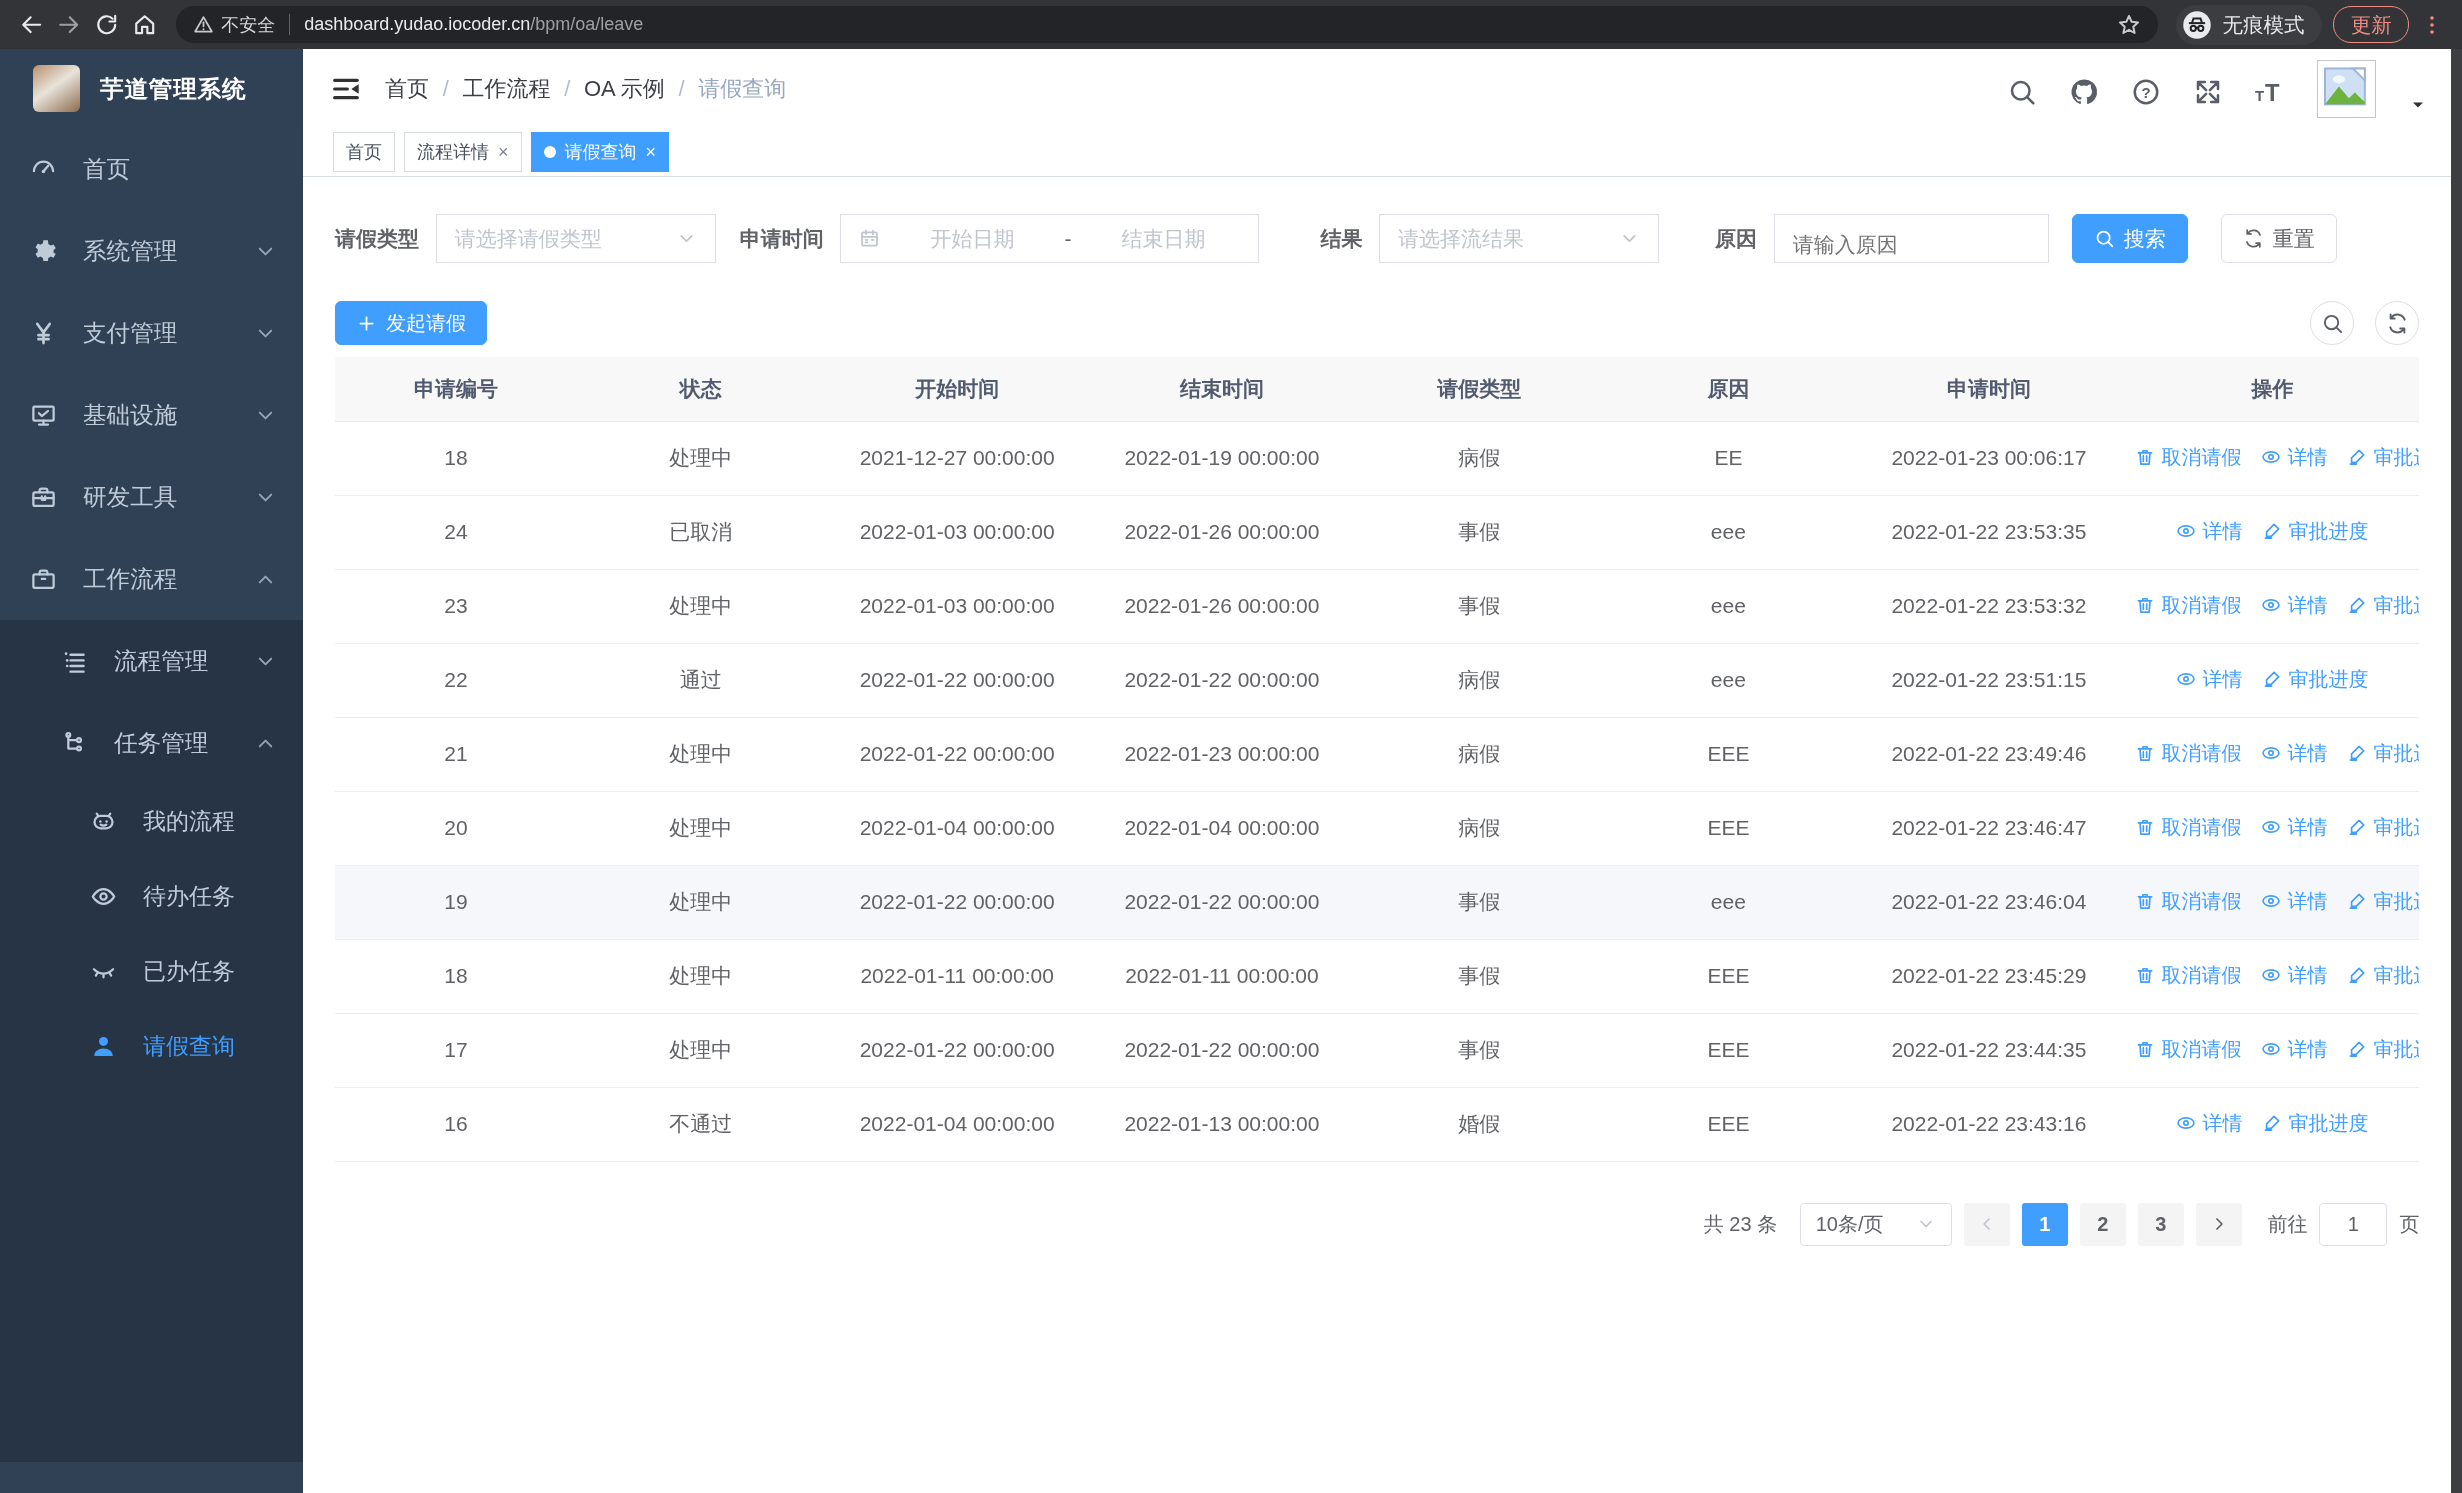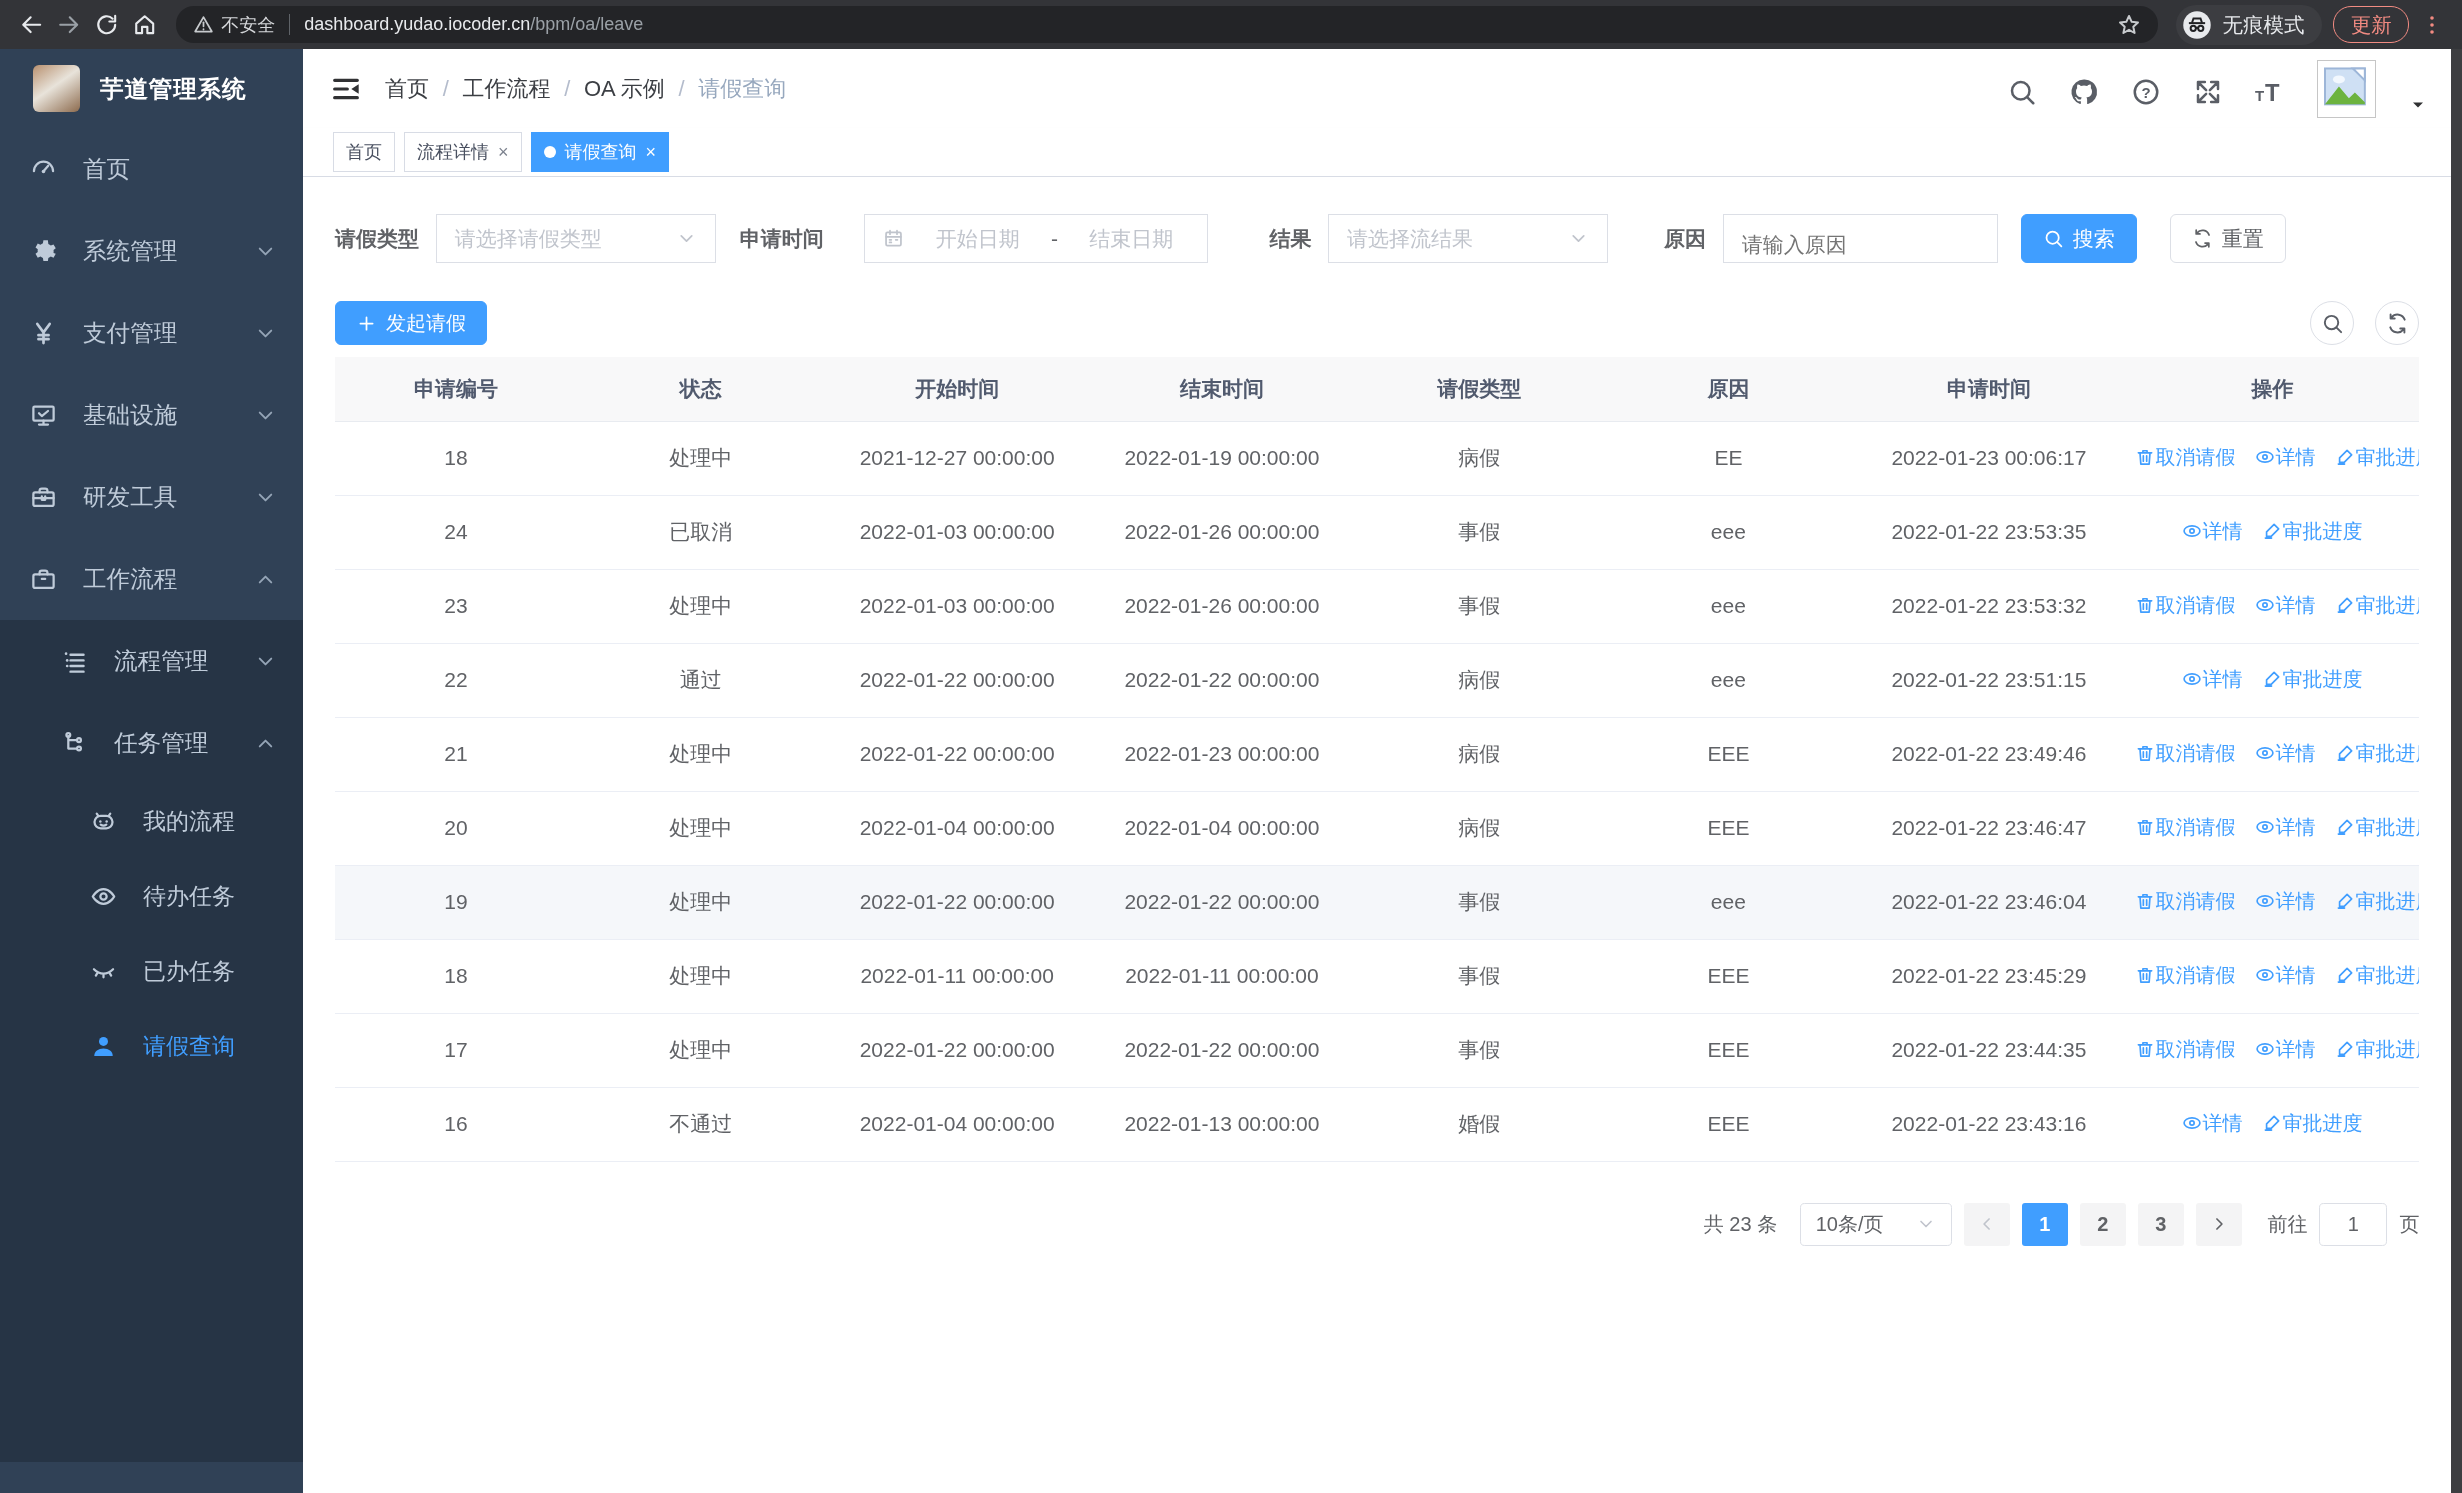--- a/index.html
+++ b/index.html
@@ -68,42 +68,42 @@
 
   .content { flex:1; padding:37px 32px 0 32px; background:#fff; }
 
   
   .filter-bar { display:flex; align-items:center; font-size:21px; color:#606266; }
   .flabel { margin-right:16.7px; font-weight:bold; color:#606266; white-space:nowrap; }
   .ctrl { height:49px; border:1.5px solid #dcdfe6; border-radius:0; background:#fff; display:flex; align-items:center; padding:0 18px; }
   .ph { color:#c0c4cc; }
   .sel { width:280px; justify-content:space-between; }
   .sel .chev, .dr .calic { width:21px; height:21px; color:#c0c4cc; flex:none; }
-  .dr { width:344px; gap:15px;margin-left:24px; }
+  .dr { width:419px; gap:15px; }
   .dr .ph { flex:1; text-align:center; }
   .dr .dash { color:#606266; }
   .inp { width:275px; }
   .btn { height:49px; border-radius:6px; font-size:21px; display:flex; align-items:center; gap:9px; padding:0 21px; cursor:pointer; white-space:nowrap; }
   .btn .bic { width:21px; height:21px; }
   .btn-primary { background:#409EFF; color:#fff; border:1.5px solid #409EFF; }
   .btn-plain { background:#fff; color:#606266; border:1.5px solid #dcdfe6; }
 
   
   .controls-row { margin-top:38px; display:flex; align-items:center; justify-content:space-between; }
   .create-btn { height:44px; font-size:20px; padding:0 20px; }
   .round-group { display:flex; gap:21px; }
   .round-btn { width:44px; height:44px; border-radius:50%; border:1.5px solid #dcdfe6; background:#fff; color:#5a5e66; display:flex; align-items:center; justify-content:center; cursor:pointer; }
   .round-btn .ic { width:23px; height:23px; }
 
   
   table.grid { margin-top:12px; width:100%; border-collapse:collapse; table-layout:fixed; font-size:21px; }
   .grid thead th { background:#f8f8f9; height:64px; font-weight:bold; color:#515a6e; text-align:center; border-bottom:1.5px solid #e8ebf0; }
   .grid tbody td { height:74px; text-align:center; color:#606266; border-bottom:1.5px solid #ebeef5; overflow:hidden; white-space:nowrap; }
   .grid tbody tr.hl { background:#f5f7fa; }
-  .tlink { color:#409EFF; font-size:20px; display:inline-flex; align-items:center; gap:0; margin:0 10px; cursor:pointer; white-space:nowrap; }
+  .tlink { color:#409EFF; font-size:20px; display:inline-flex; align-items:center; gap:6px; margin:0 10px; cursor:pointer; white-space:nowrap; }
   .tlink .ic { width:20px; height:20px; }
 
   
   .pagination { margin-top:41px; display:flex; align-items:center; justify-content:flex-end; font-size:20px; color:#606266; gap:12px; }
   .pg-total { margin-right:10.6px; }
   .pg-size { width:152px; height:43px; border:1.5px solid #dcdfe6; border-radius:4.6px; background:#fff; display:flex; align-items:center; justify-content:space-between; padding:0 15px; cursor:pointer; }
   .pg-size .chev { width:20px; height:20px; color:#c0c4cc; }
   .pg-btn { min-width:46px; height:43px; background:#f4f4f5; border-radius:3px; display:flex; align-items:center; justify-content:center; font-weight:bold; color:#606266; cursor:pointer; padding:0 6px; }
   .pg-btn .ic { width:20px; height:20px; }
   .pg-btn.disabled { color:#c0c4cc; }

